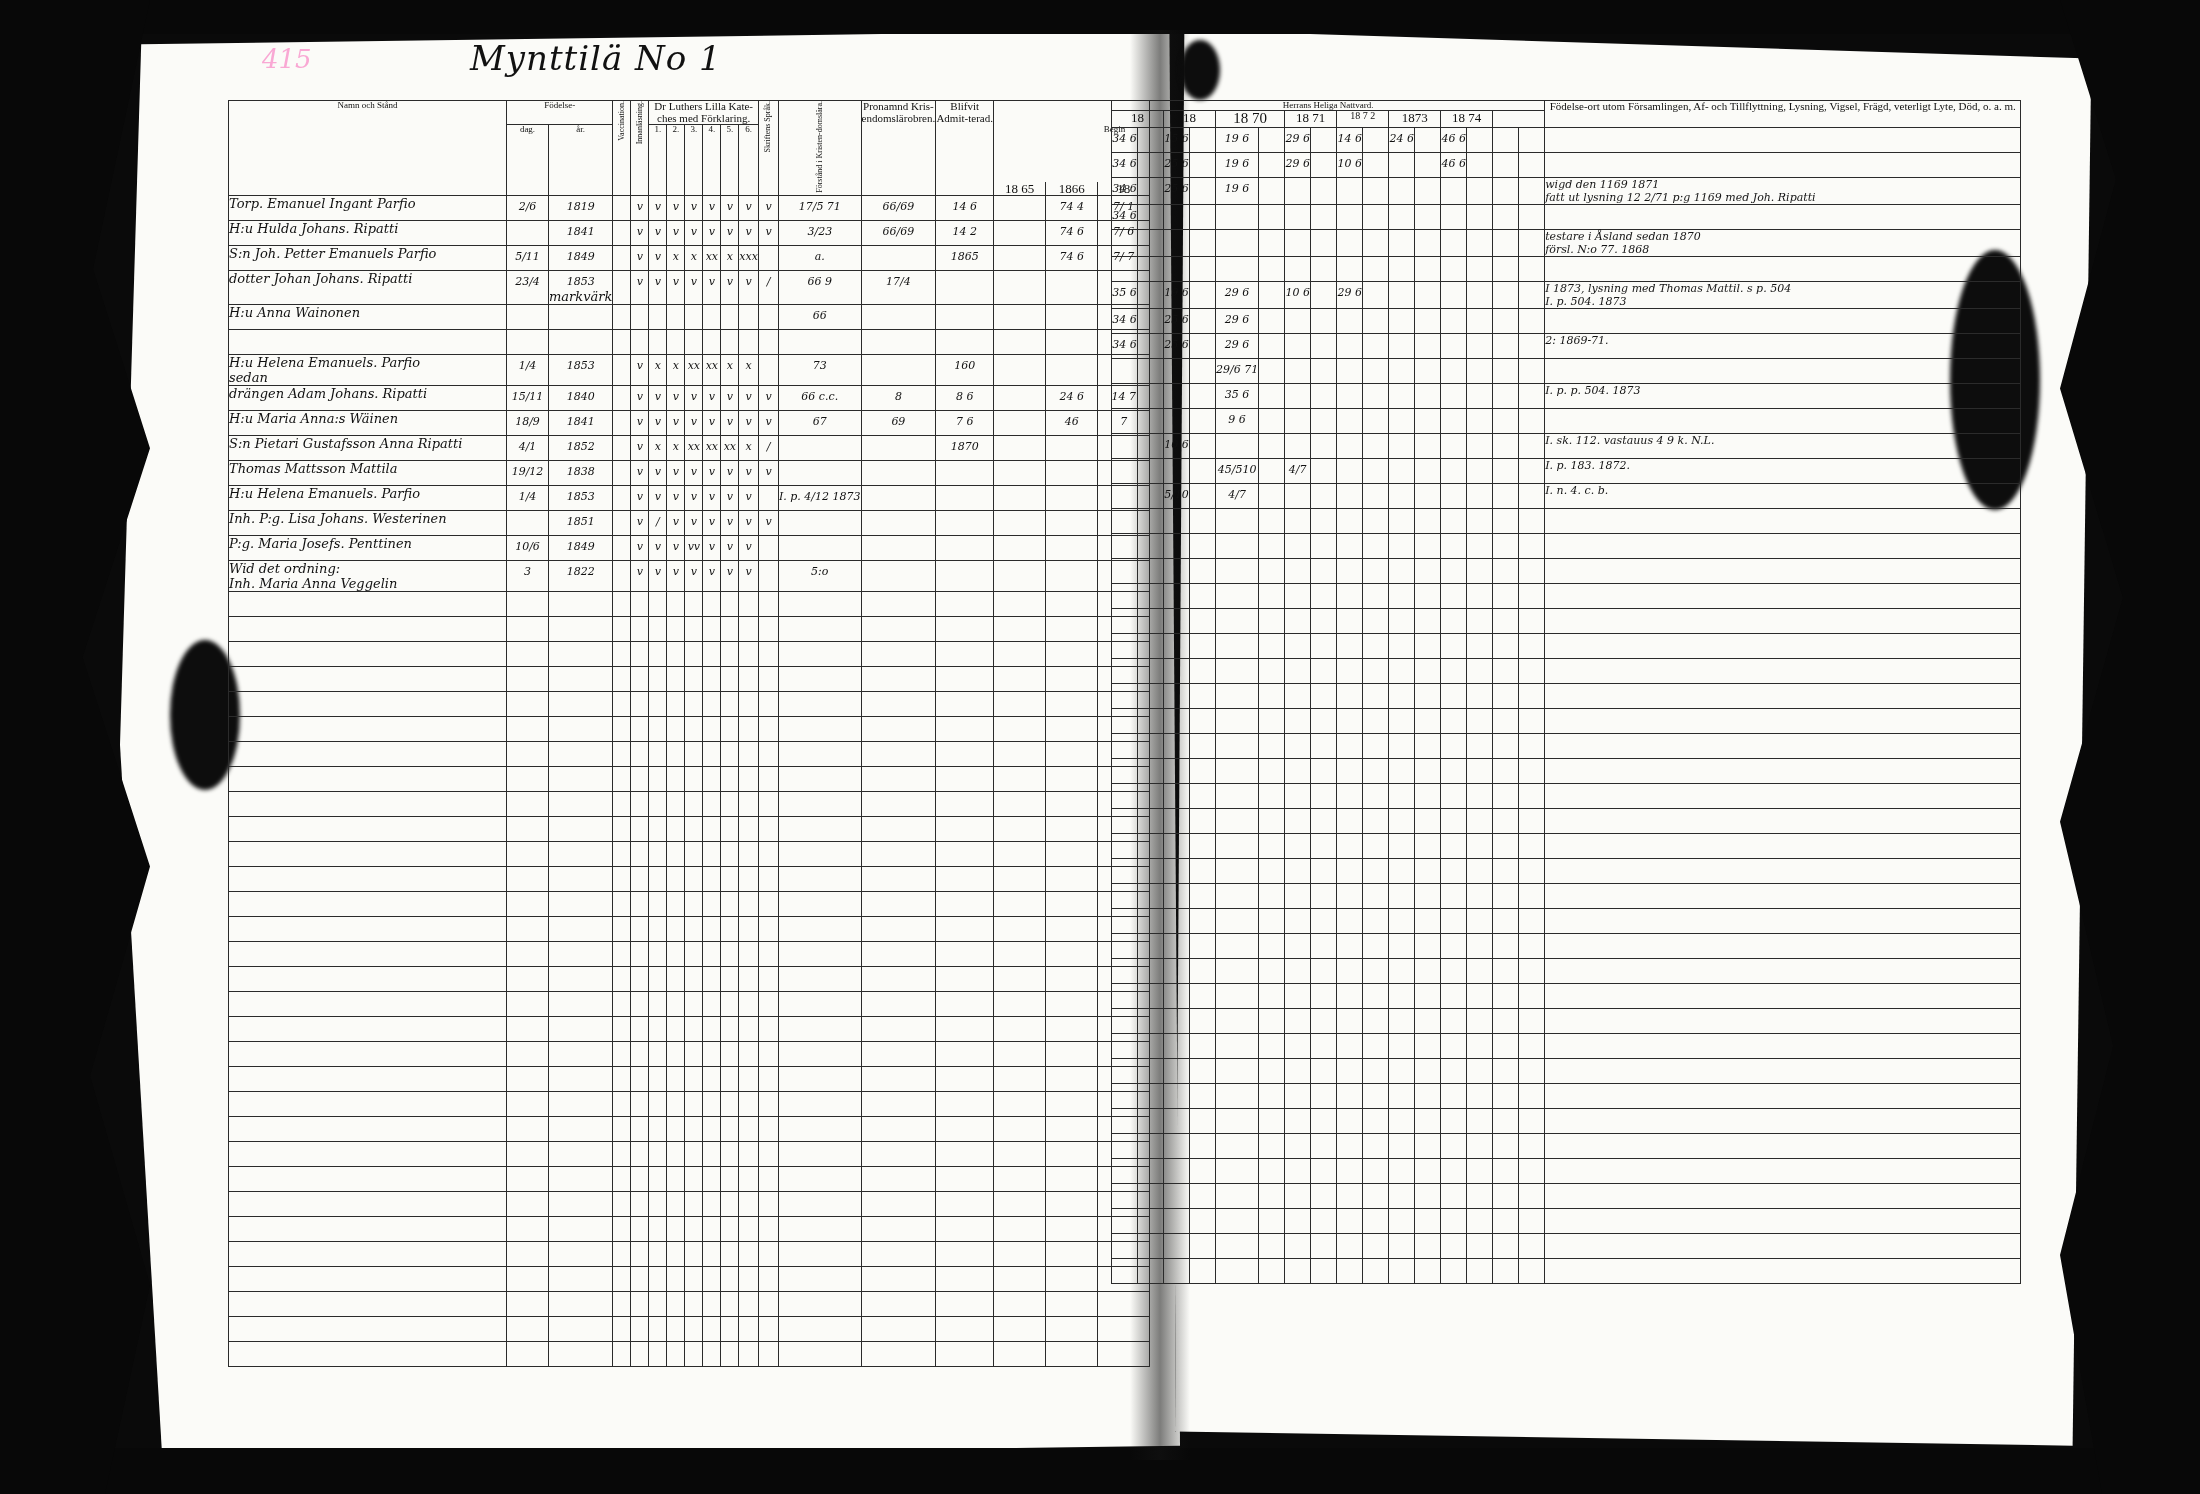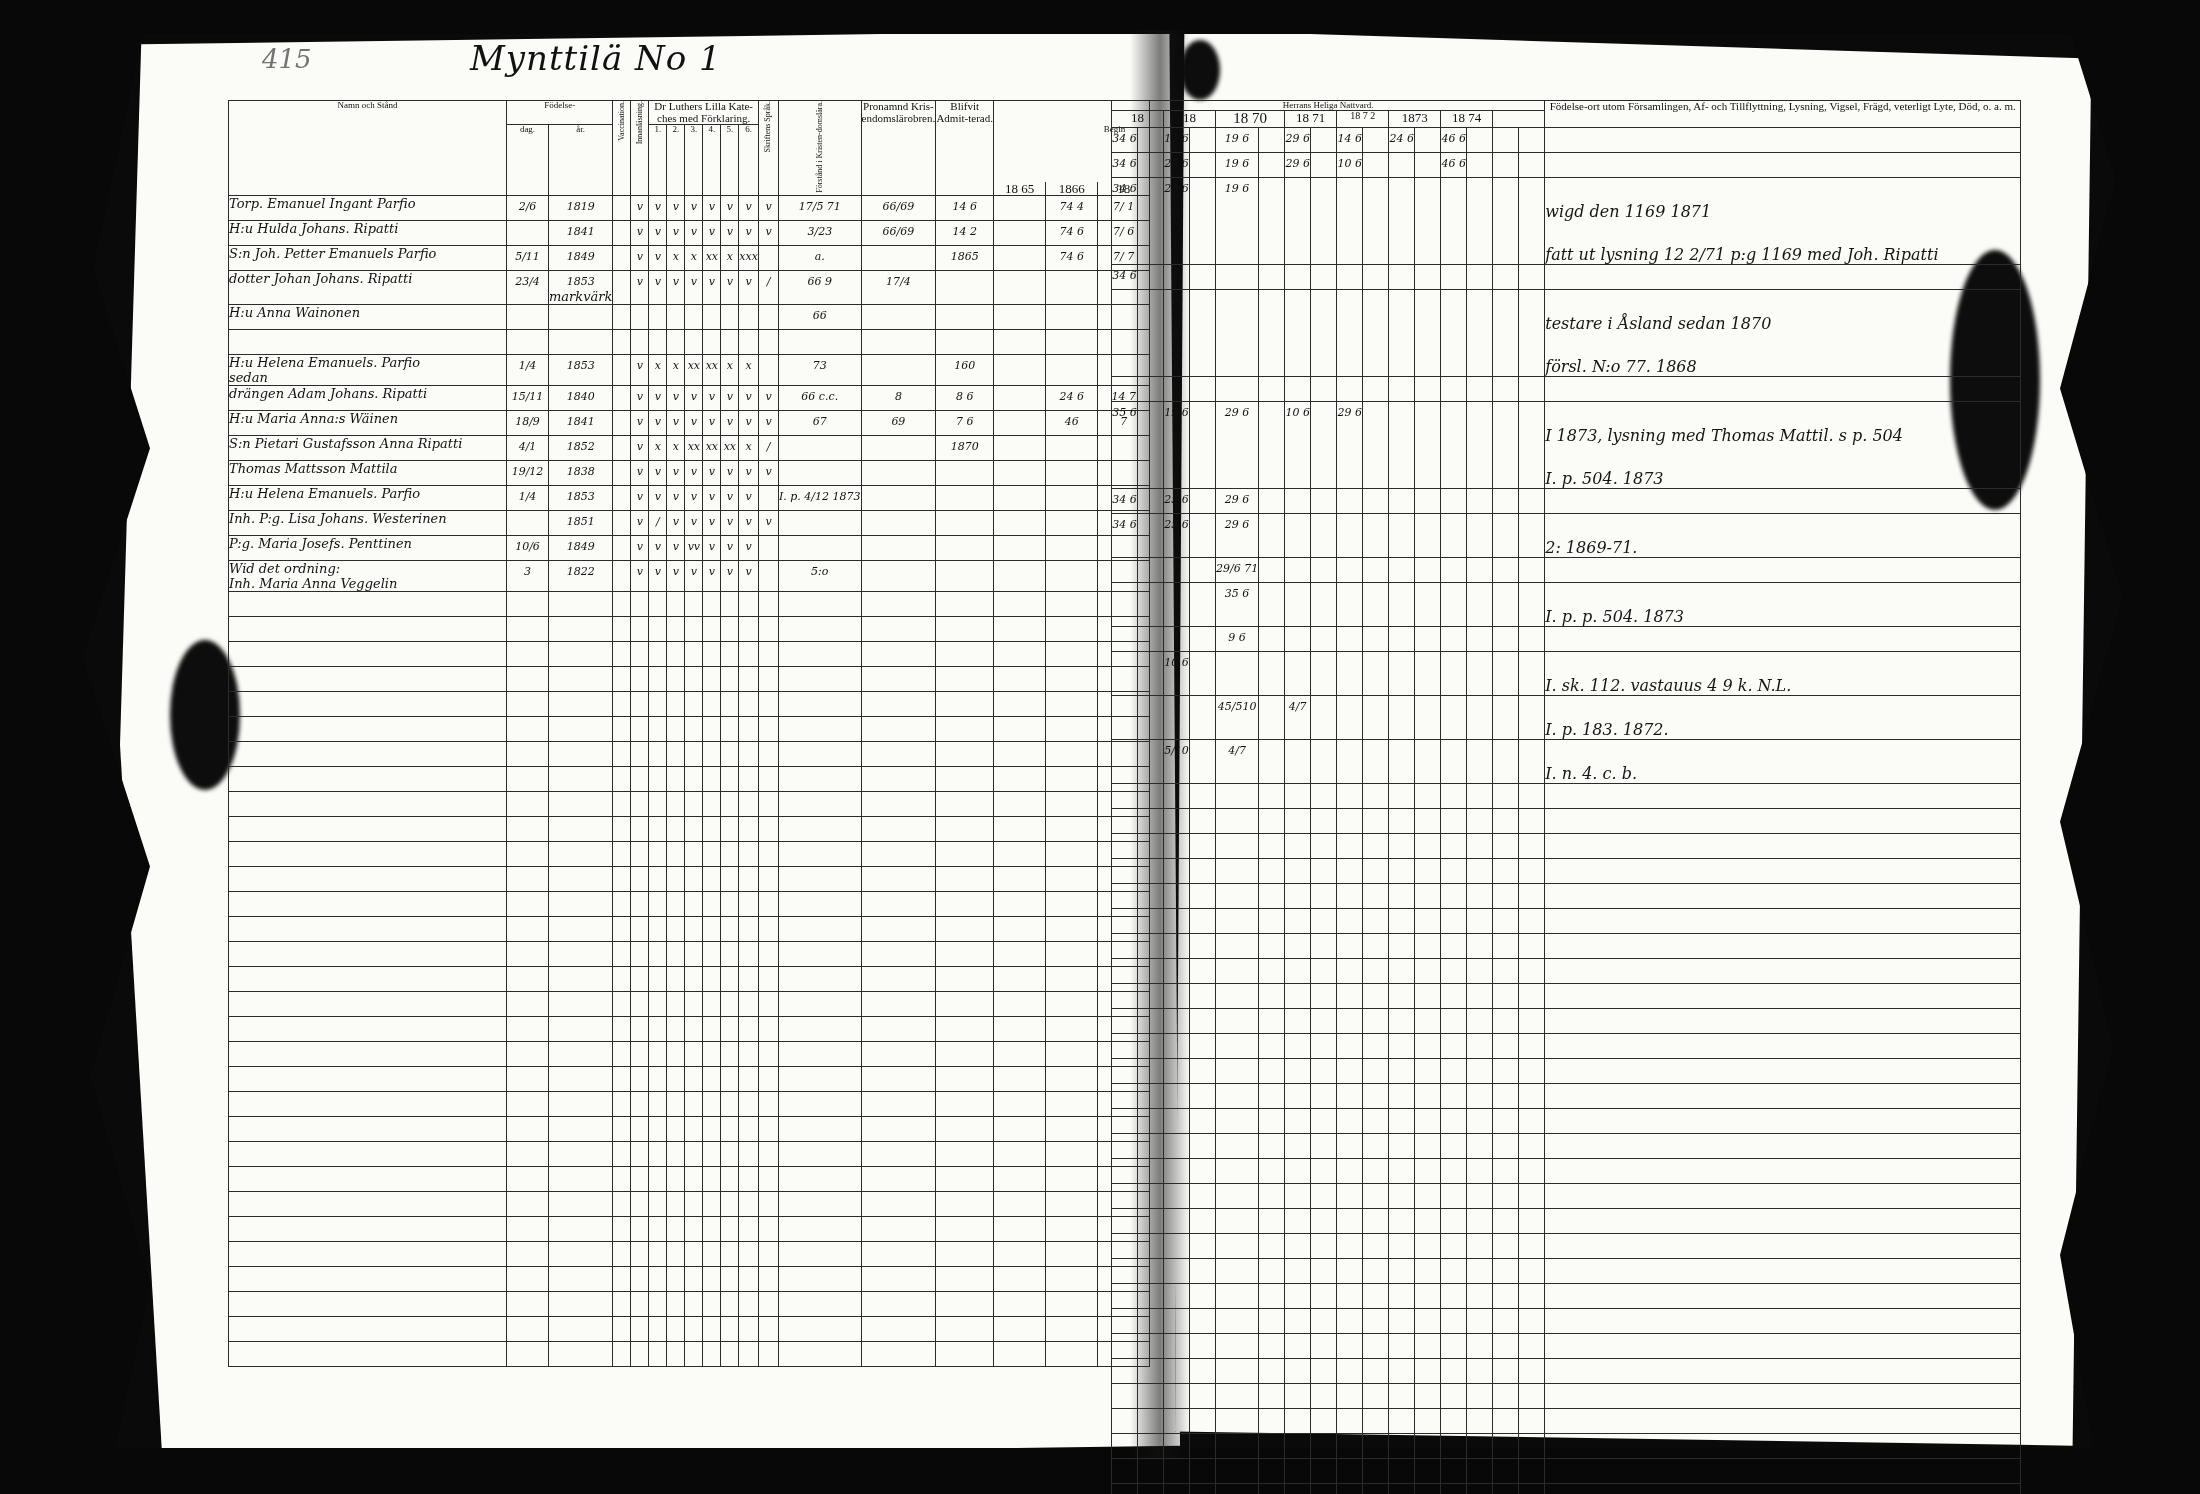--- a/index.html
+++ b/index.html
@@ -50,25 +50,25 @@
   
   .hw{font-family:"DejaVu Serif",serif;font-style:italic;font-size:13px;
       color:#111;white-space:nowrap;}
   .hw.sm{font-size:11px;}
   .hw.xs{font-size:13px;}
   .cellpad{padding:2px 4px;}
   .ctr{text-align:center;}
 
   
   .folio{position:absolute;left:262px;top:44px;font-size:26px;font-family:"DejaVu Serif",serif;
-         font-style:italic;color:#737373;}
+         font-style:italic;color:#f9a8d4;}
   .title{position:absolute;left:470px;top:38px;font-size:34px;font-family:"DejaVu Serif",serif;
          font-style:italic;color:#111;letter-spacing:1px;}
-  .note{font-family:"DejaVu Serif",serif;font-style:italic;font-size:16px;color:#151515;
-        white-space:nowrap;margin-top:24px;}
+  .note{font-family:"DejaVu Serif",serif;font-style:italic;font-size:11px;color:#151515;
+        white-space:nowrap;}
 </style>
 </head>
 <body>
 
 <div id="page">
 
   <div class="scan-bg">
     <div class="paper-left"></div>
     <div class="paper-right"></div>
     <div class="grime g1"></div>

